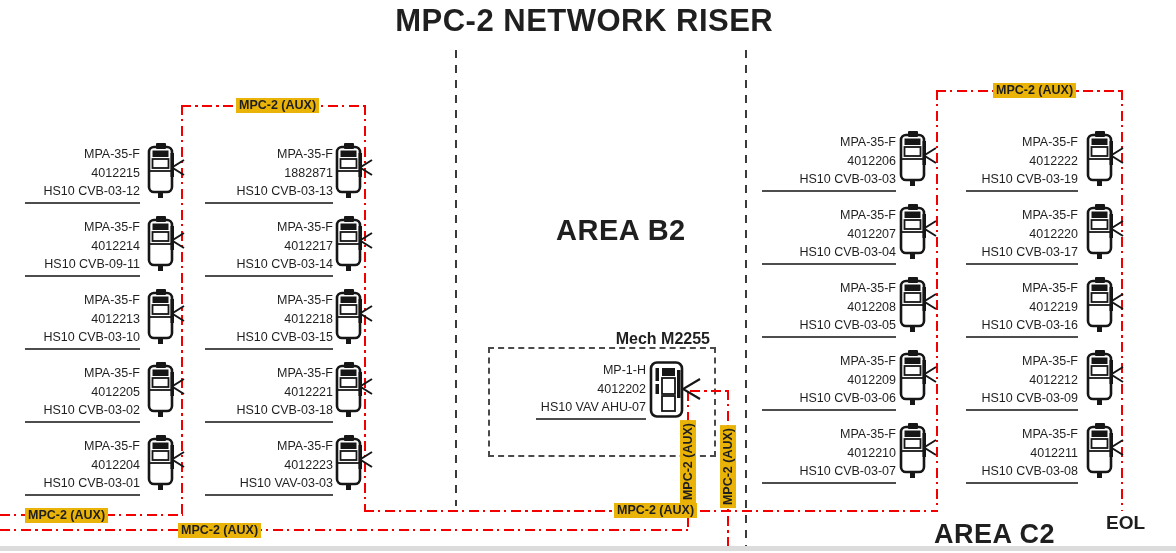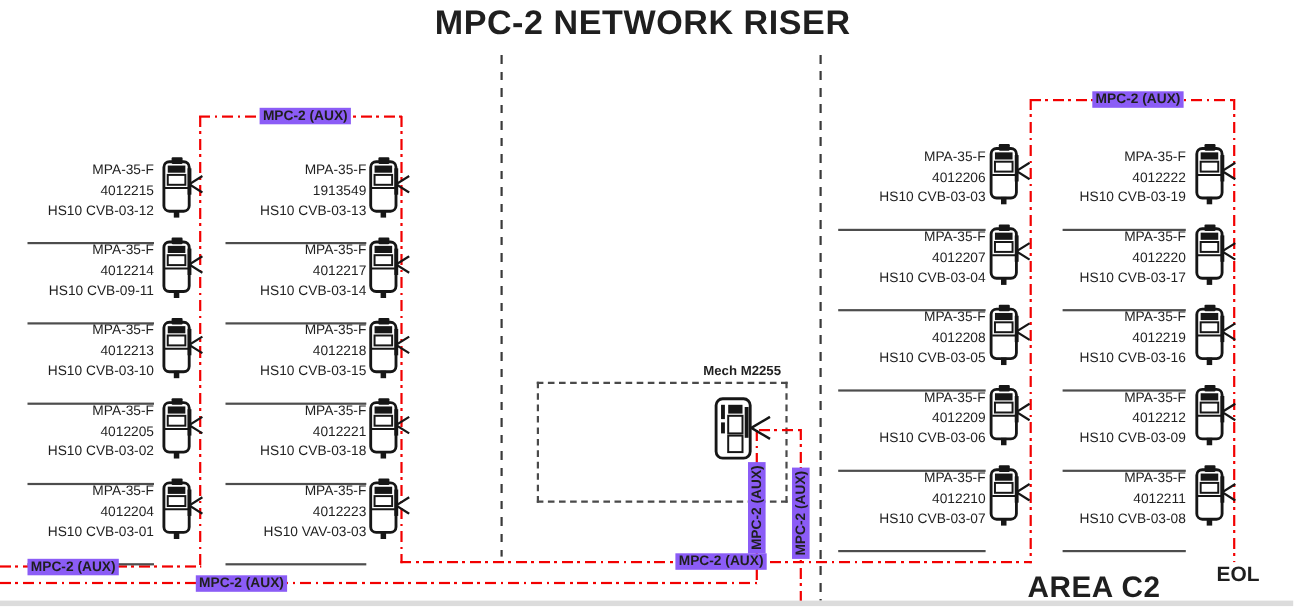--- a/index.html
+++ b/index.html
@@ -19,31 +19,31 @@
   .rline-h{position:absolute;height:2px;
     background:repeating-linear-gradient(90deg,var(--red) 0 10px,transparent 10px 14px,var(--red) 14px 16.5px,transparent 16.5px 21px);}
   .rline-v{position:absolute;width:2px;
     background:repeating-linear-gradient(180deg,var(--red) 0 10px,transparent 10px 14px,var(--red) 14px 16.5px,transparent 16.5px 21px);}
 
   
   .kline-v{position:absolute;width:2px;
     background:repeating-linear-gradient(180deg,var(--line-black) 0 8px,transparent 8px 15px);}
 
   .mech-box{position:absolute;border:2px dashed #4a4a4a;background:transparent;}
-  .mech-label{position:absolute;font-size:12px;font-weight:600;text-align:right;white-space:nowrap;}
-
-  .aux-label{position:absolute;background:#8b5cf6;font-size:12.5px;font-weight:600;
+  .mech-label{position:absolute;font-size:16px;font-weight:600;text-align:right;white-space:nowrap;}
+
+  .aux-label{position:absolute;background:#eab308;font-size:12.5px;font-weight:600;
     padding:0 3px;white-space:nowrap;line-height:15px;z-index:5;}
   .aux-label.vert{writing-mode:vertical-rl;transform:rotate(180deg);padding:3px 0;line-height:16px;}
 
   .area-label{position:absolute;font-size:29px;font-weight:600;letter-spacing:0.5px;white-space:nowrap;}
   .eol-label{position:absolute;font-size:19px;font-weight:600;white-space:nowrap;}
 
   .device{position:absolute;text-align:right;border-bottom:2px solid var(--underline);
-    padding-bottom:19px;z-index:3;}
+    padding-bottom:1px;z-index:3;}
   .device div{font-size:12.5px;line-height:18.5px;white-space:nowrap;}
   .dev-icon,.chevron{position:absolute;z-index:4;}
 
   .bottom-strip{position:absolute;left:0;width:1176px;background:#dcdcdc;z-index:1;}
 </style>
 </head>
 <body>
 
 <div id="stage">
 
@@ -72,23 +72,29 @@
   <div class="rline-v" style="left:1121px;top:90px;height:421px;"></div>
 
   <div class="aux-label" style="left:236px;top:98px;">MPC-2 (AUX)</div>
   <div class="aux-label" style="left:993px;top:83px;">MPC-2 (AUX)</div>
   <div class="aux-label" style="left:25px;top:508px;">MPC-2 (AUX)</div>
   <div class="aux-label" style="left:178px;top:523px;">MPC-2 (AUX)</div>
   <div class="aux-label" style="left:614px;top:503px;">MPC-2 (AUX)</div>
   <div class="aux-label vert" style="left:680px;top:420px;">MPC-2 (AUX)</div>
   <div class="aux-label vert" style="left:720px;top:425px;">MPC-2 (AUX)</div>
 
+  <div class="area-label" style="left:556px;top:214px;">AREA B2</div>
   <div class="area-label" style="left:934px;top:519px;font-size:27px;z-index:6;">AREA C2</div>
   <div class="eol-label" style="left:1106px;top:512px;background:#fff;z-index:6;">EOL</div>
 
+  <div class="device" style="left:536px;top:361px;width:110px;">
+    <div>MP-1-H</div>
+    <div>4012202</div>
+    <div>HS10 VAV AHU-07</div>
+  </div>
   <svg class="dev-icon" style="left:649px;top:360px;" width="36" height="60" viewBox="0 0 36 60">
     <rect x="2" y="2.5" width="31" height="54" rx="6" fill="#fff" stroke="#161616" stroke-width="2.6"></rect>
     <rect x="6.5" y="8" width="3.5" height="13" fill="#161616"></rect>
     <rect x="6.5" y="24" width="3.5" height="10" fill="#161616"></rect>
     <rect x="13" y="8" width="13" height="8" fill="#161616"></rect>
     <rect x="13" y="18" width="13" height="16" fill="#fff" stroke="#161616" stroke-width="1.8"></rect>
     <rect x="13" y="36" width="13" height="15" fill="#fff" stroke="#161616" stroke-width="1.8"></rect>
     <rect x="28" y="10" width="3.5" height="28" fill="#161616"></rect>
   </svg>
   <svg class="chevron" style="left:681px;top:378px;" width="20" height="22" viewBox="0 0 20 22">
@@ -175,21 +181,21 @@
     <rect x="6.5" y="18" width="16" height="9" fill="#fff" stroke="#161616" stroke-width="1.8"></rect>
     <line x1="4" y1="30" x2="25" y2="30" stroke="#161616" stroke-width="1.8"></line>
     <rect x="24.5" y="12" width="3.5" height="24" fill="#161616"></rect>
     <rect x="12" y="50" width="5" height="7" fill="#161616"></rect>
   </svg>
     <svg class="chevron" style="left:171px;top:451px;" width="14" height="17" viewBox="0 0 14 17">
     <path d="M13 1 L1 8.5 L13 16" fill="none" stroke="#161616" stroke-width="2"></path>
   </svg>
     <div class="device" style="left:205px;top:145px;width:128px;">
          <div>MPA-35-F</div>
-         <div>1913549</div>
+         <div>1882871</div>
          <div>HS10 CVB-03-13</div>
        </div>
     <svg class="dev-icon" style="left:334px;top:141px;" width="30" height="57" viewBox="0 0 30 57">
     <rect x="3" y="6" width="23" height="45" rx="5" fill="#fff" stroke="#161616" stroke-width="2.6"></rect>
     <rect x="10" y="2" width="10" height="6" rx="1" fill="#161616"></rect>
     <rect x="6.5" y="9.5" width="16" height="6.5" fill="#161616"></rect>
     <rect x="6.5" y="18" width="16" height="9" fill="#fff" stroke="#161616" stroke-width="1.8"></rect>
     <line x1="4" y1="30" x2="25" y2="30" stroke="#161616" stroke-width="1.8"></line>
     <rect x="24.5" y="12" width="3.5" height="24" fill="#161616"></rect>
     <rect x="12" y="50" width="5" height="7" fill="#161616"></rect>

